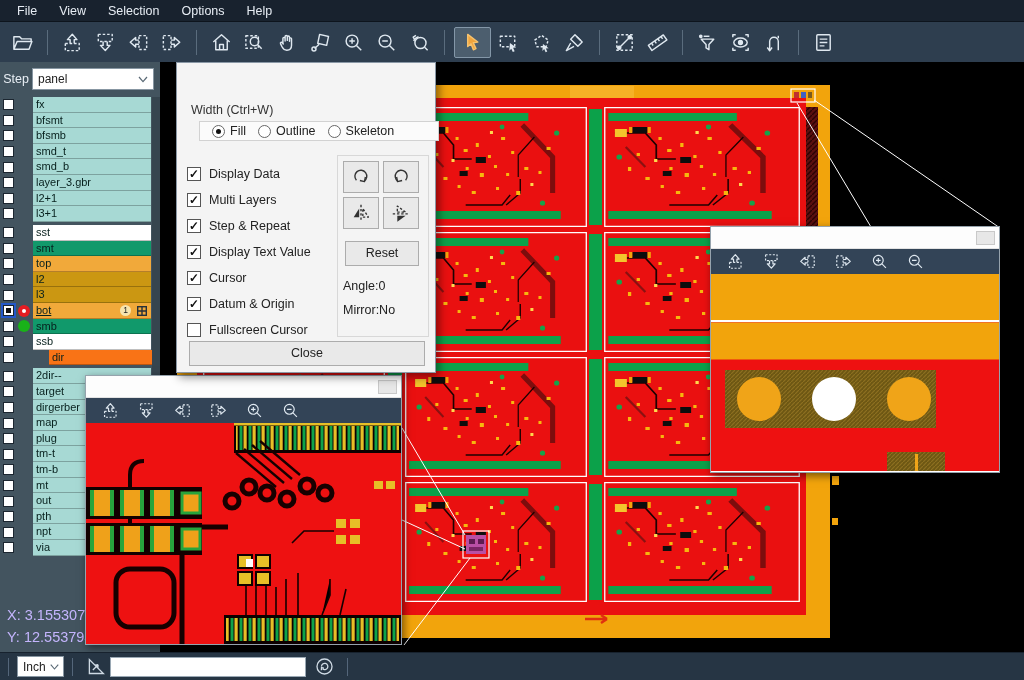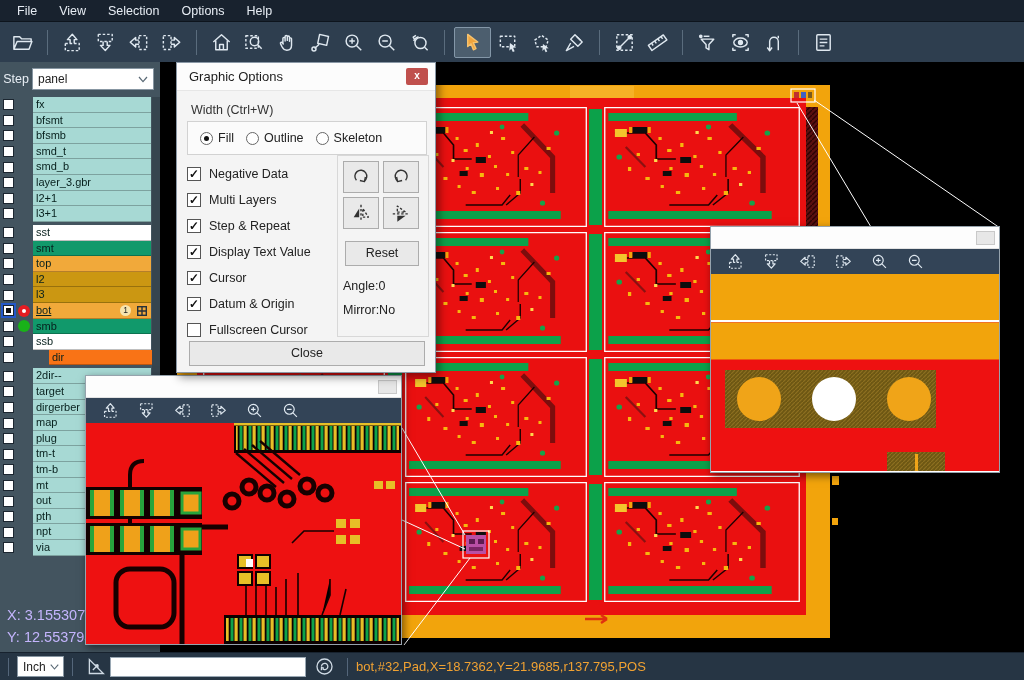--- a/index.html
+++ b/index.html
@@ -63,21 +63,21 @@
   .win-content { position:relative; overflow:hidden; }
 
   
   #dialog { position:absolute; left:176px; top:62px; width:260px; height:311px; background:#f4f4f4;
             border:1px solid #8a98a6; z-index:20; box-shadow:3px 4px 9px rgba(0,0,0,.45); }
   #dialog-title { height:28px; background:#fcfcfc; border-bottom:1px solid #e6e6e6; display:flex; align-items:center; }
   #dialog-title-text { font-size:13px; color:#1c1c1c; padding-left:12px; flex:1; }
   #dialog-close { width:22px; height:17px; background:#c0504d; color:#fff; font-size:10px; font-weight:bold;
                   text-align:center; line-height:16px; margin-right:7px; border-radius:2px; }
   #dlg-width-label { position:absolute; left:14px; top:40px; font-size:12.5px; color:#333; }
-  #dlg-radiobox { position:absolute; left:10px; top:58px; width:240px; height:34px; border:1px solid #d2d2d2; background:#fbfbfb;
+  #dlg-radiobox { position:absolute; left:22px; top:58px; width:240px; height:20px; border:1px solid #d2d2d2; background:#fbfbfb;
                   display:flex; align-items:center; }
   .radio-item { display:flex; align-items:center; margin-left:12px; }
   .radio-circle { width:13px; height:13px; border:1px solid #666; border-radius:50%; background:#fff; position:relative; flex:none;}
   .radio-circle.on::after { content:""; position:absolute; left:3px; top:3px; width:5px; height:5px; border-radius:50%; background:#111; }
   .radio-label { font-size:12.5px; color:#222; margin-left:5px; }
   #dlg-checks { position:absolute; left:10px; top:98px; }
   .chk-row { display:flex; align-items:center; height:26px; }
   .chk-box { width:14px; height:14px; background:#fff; border:1px solid #555; font-size:12px; font-weight:bold;
              color:#111; text-align:center; line-height:13px; flex:none;}
   .chk-label { font-size:12.5px; color:#222; margin-left:8px; white-space:nowrap;}
@@ -744,43 +744,39 @@
         <circle cx="48" cy="125" r="22" fill="#f0a418"></circle>
         <circle cx="123" cy="125" r="22" fill="#ffffff"></circle>
         <circle cx="198" cy="125" r="22" fill="#f0a418"></circle>
         <rect x="176" y="178" width="58" height="19" fill="url(#hatch2)"></rect>
         <rect x="204" y="180" width="3" height="17" fill="#f0a418"></rect>
       </svg>
     </div>
   </div>
 
   <div id="dialog">
-    <div id="dialog-title">
-      <span id="dialog-title-text">Graphic Options</span>
-      <div id="dialog-close">x</div>
-    </div>
     <div id="dlg-width-label">Width (Ctrl+W)</div>
     <div id="dlg-radiobox">
         <span class="radio-item">
           <span class="radio-circle on"></span>
           <span class="radio-label">Fill</span>
         </span>
         <span class="radio-item">
           <span class="radio-circle"></span>
           <span class="radio-label">Outline</span>
         </span>
         <span class="radio-item">
           <span class="radio-circle"></span>
           <span class="radio-label">Skeleton</span>
         </span>
       </div>
     <div id="dlg-checks">
         <div class="chk-row">
           <span class="chk-box">✓</span>
-          <span class="chk-label">Negative Data</span>
+          <span class="chk-label">Display Data</span>
         </div>
         <div class="chk-row">
           <span class="chk-box">✓</span>
           <span class="chk-label">Multi Layers</span>
         </div>
         <div class="chk-row">
           <span class="chk-box">✓</span>
           <span class="chk-label">Step &amp; Repeat</span>
         </div>
         <div class="chk-row">
@@ -851,16 +847,15 @@
         </svg>
     </span>
     <input id="sb-input" value="" style="">
     <span class="sb-icon" style="margin-left:8px;">
       <svg viewBox="0 0 24 24">
           <circle cx="12" cy="12" r="8.6"></circle>
           <path d="M8.6 12 a3.6 3.6 0 1 1 1.2 2.7 M8.4 16.2 l.2 -3 2.8 .6"></path>
         </svg>
     </span>
     <div class="sb-sep"></div>
-    <span id="sb-info">bot,#32,Pad,X=18.7362,Y=21.9685,r137.795,POS</span>
   </div>
 
 </div>
 
 </body></html>

